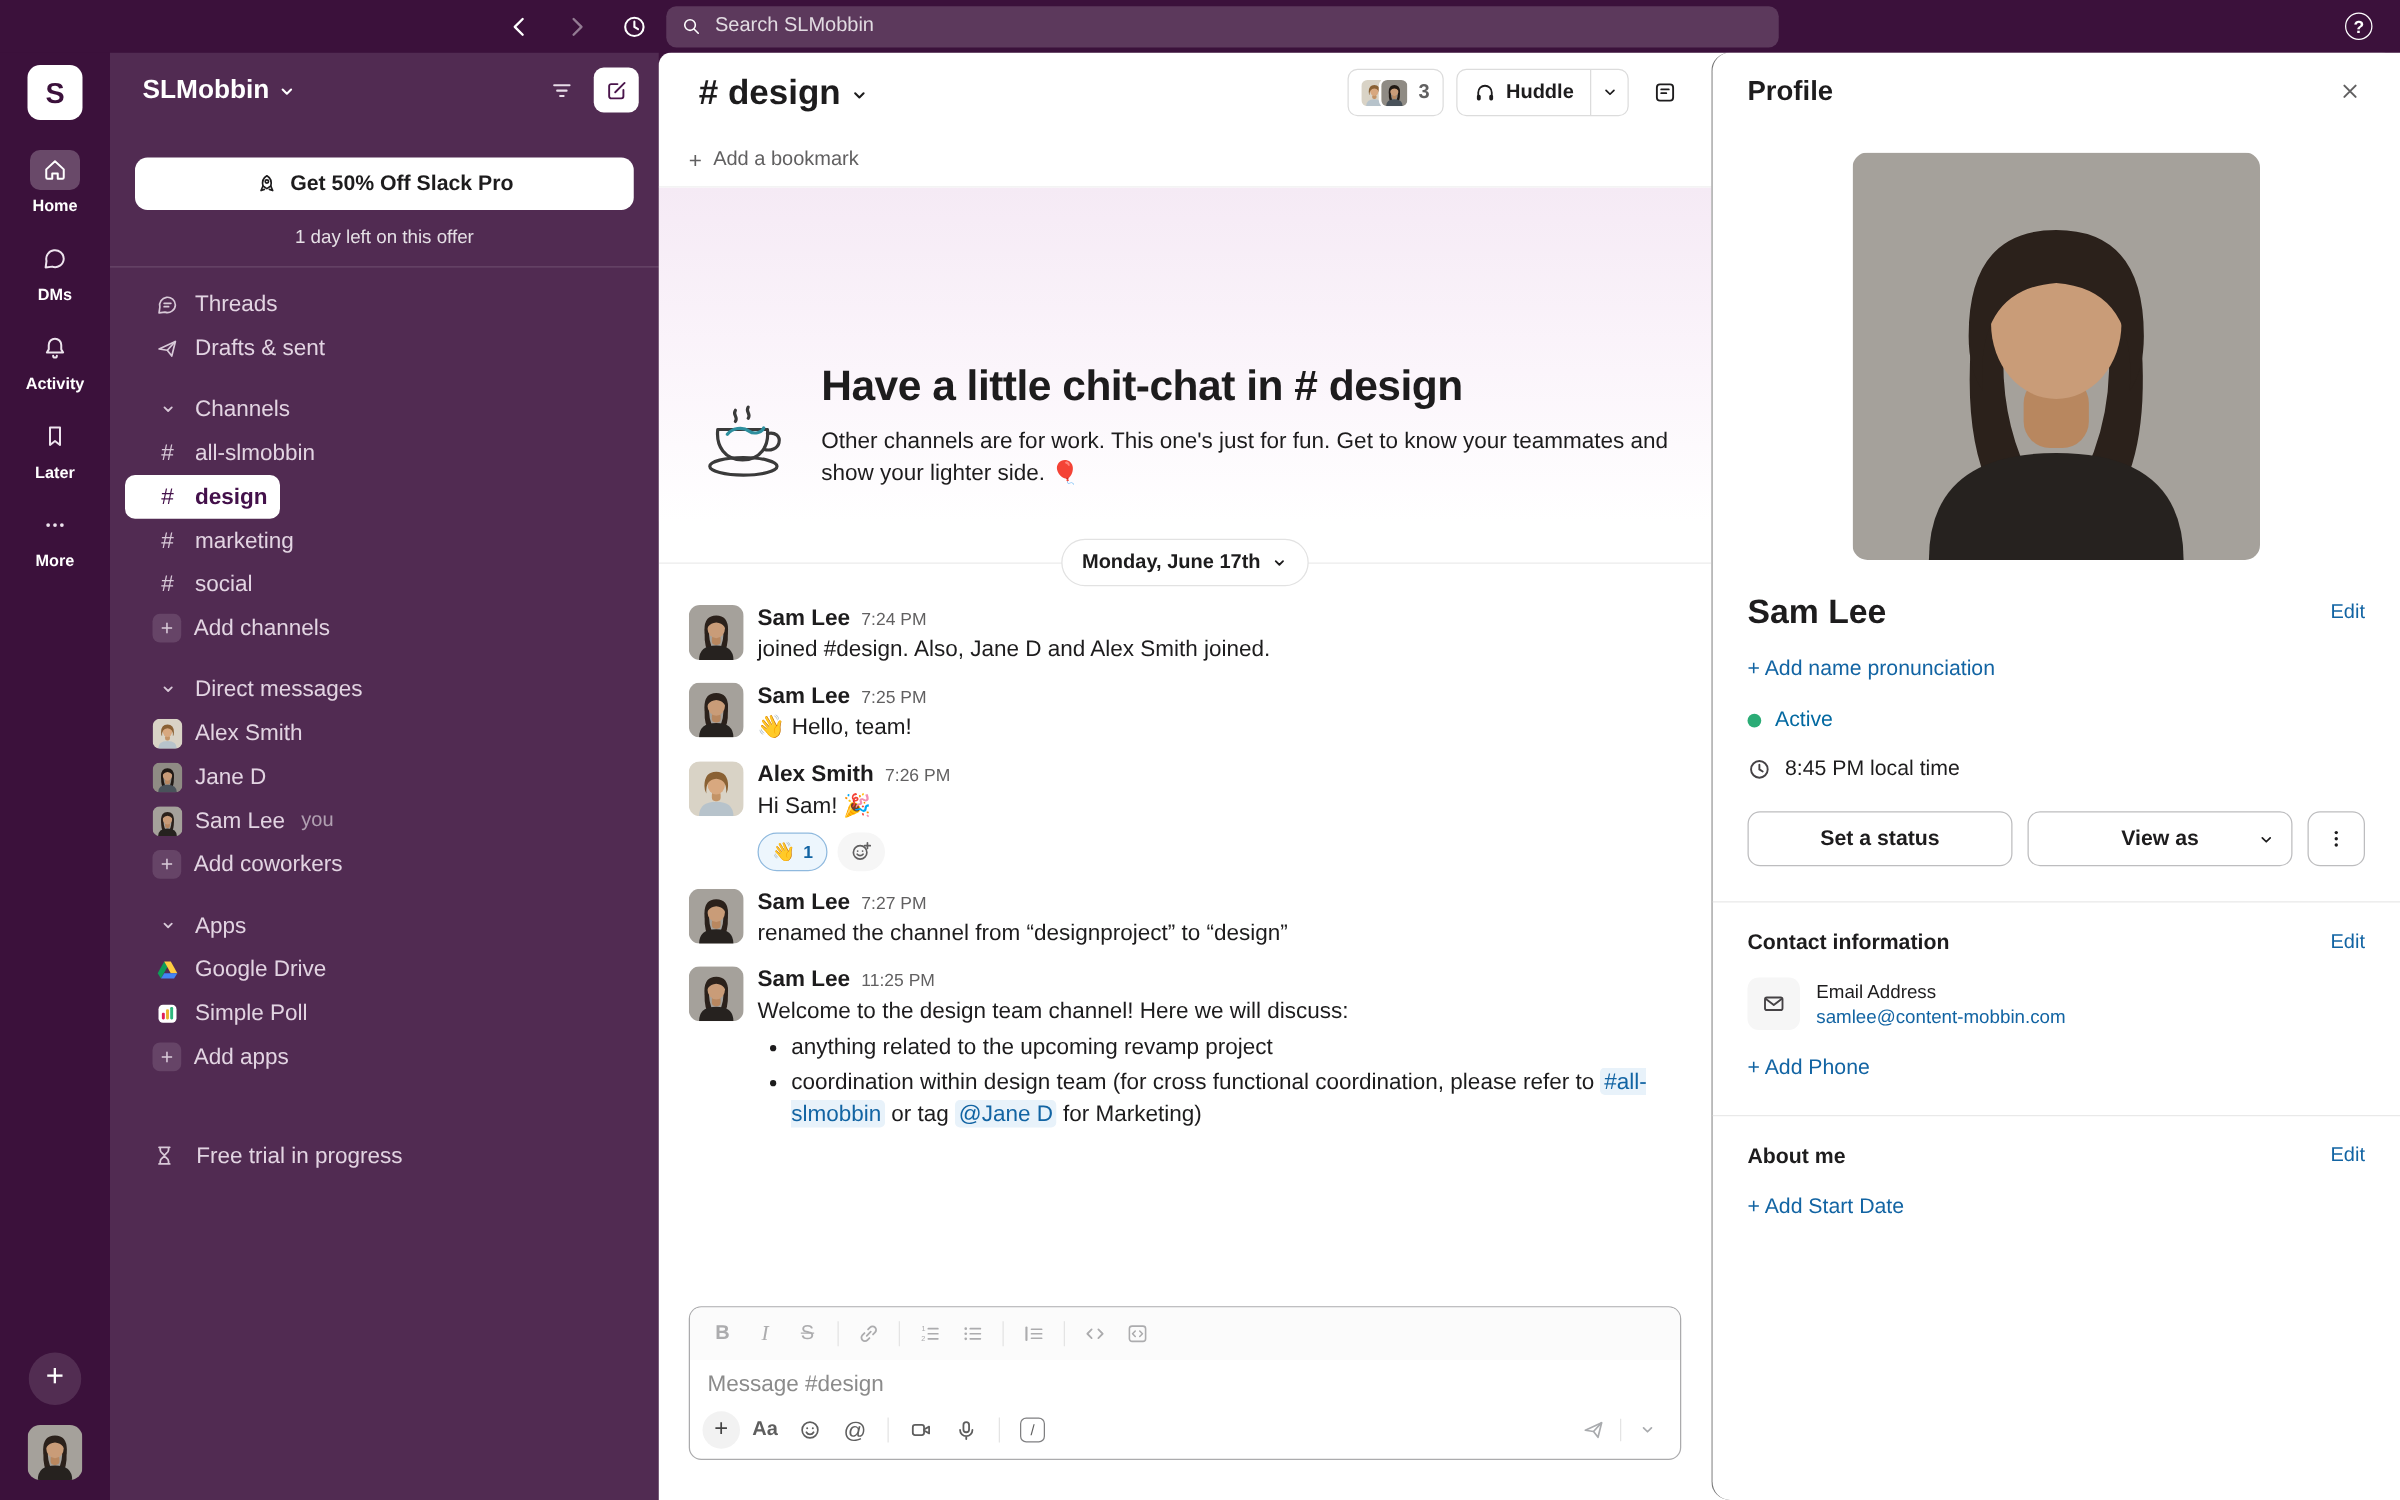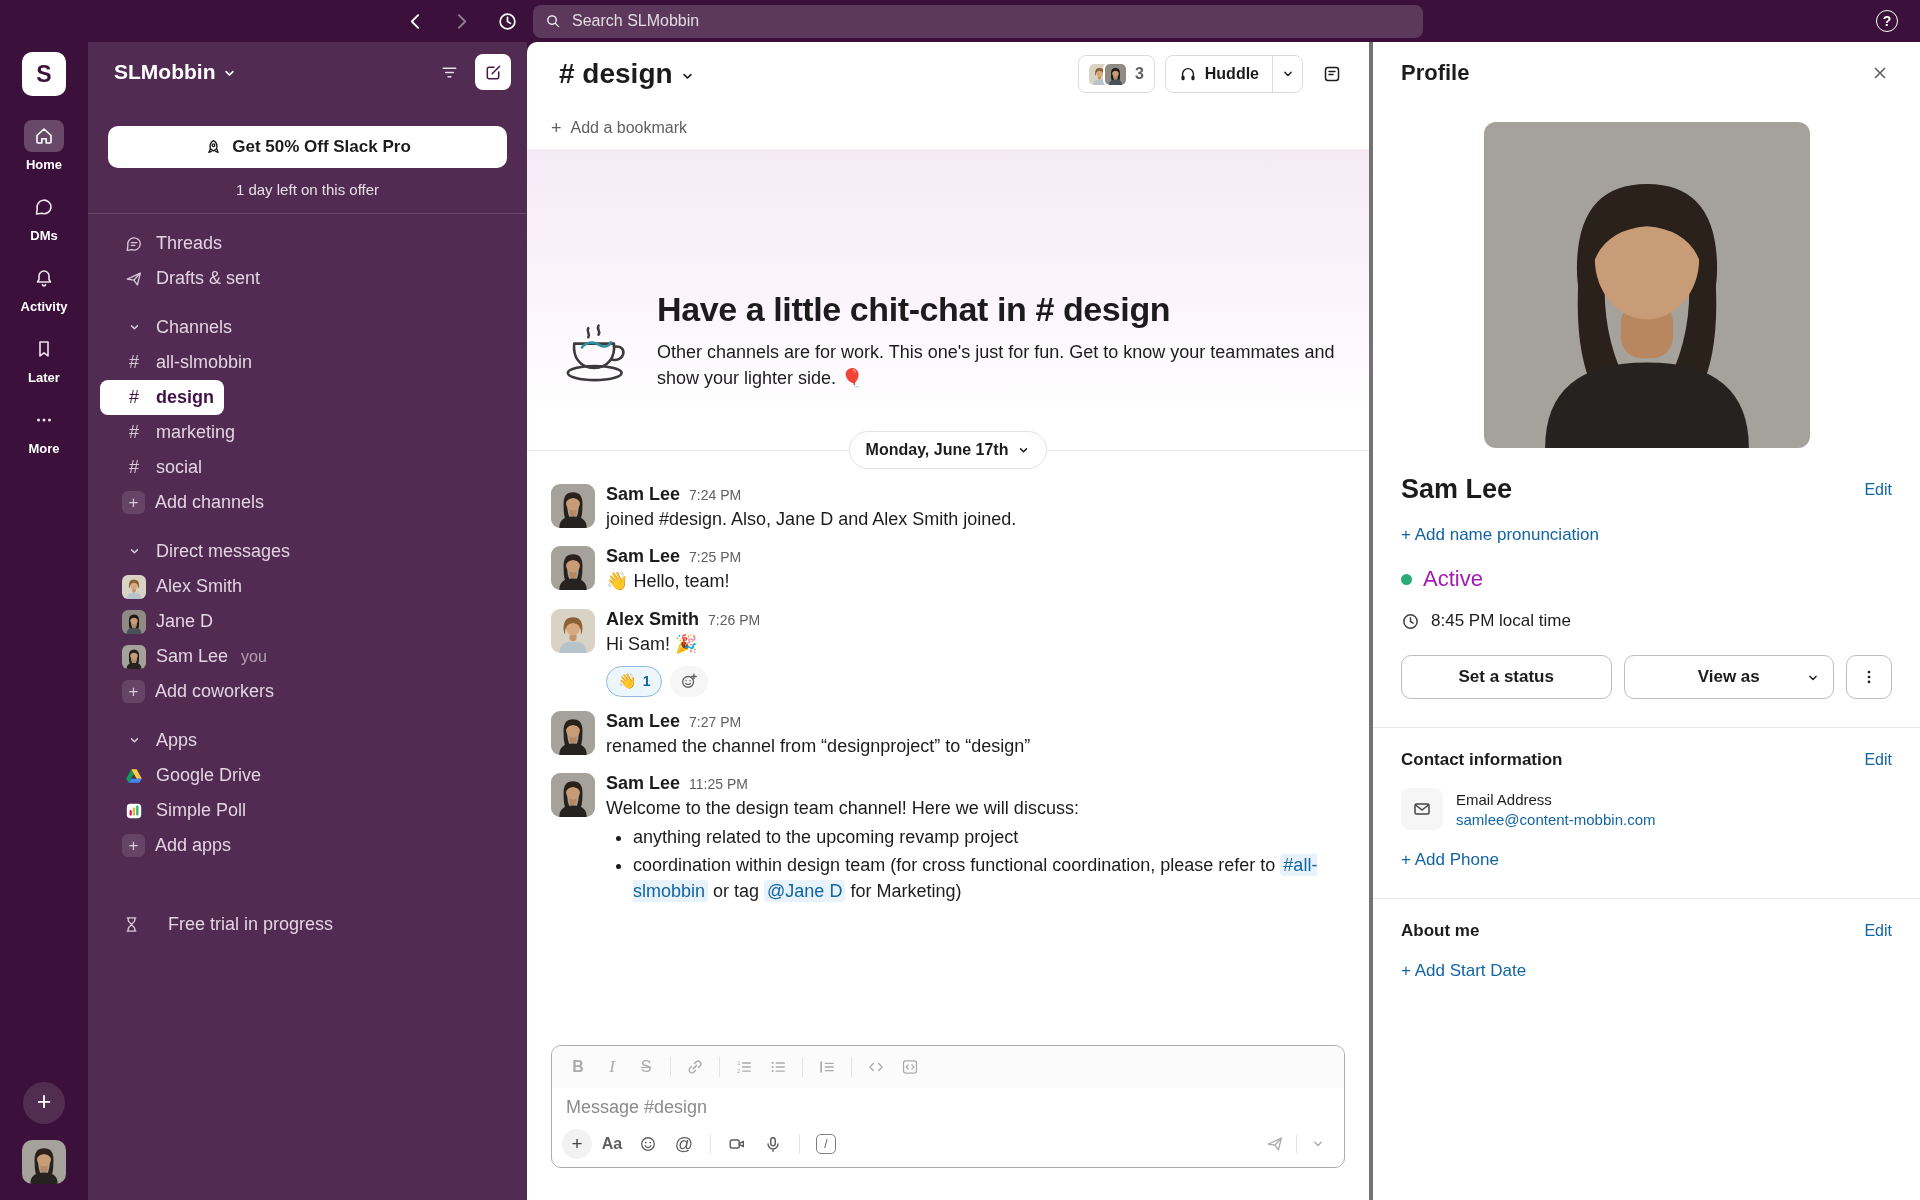--- a/index.html
+++ b/index.html
@@ -62,21 +62,21 @@
   .sicon.plusbox { width:23px; height:23px; border-radius:6px; background:rgba(255,255,255,.12); font-size:17px; }
   .srow.selected { background:#fff; color:#43104A; font-weight:700; }
   .srow.selected .sicon { color:#43104A; }
   .sec-head { margin-top:14px; }
   .sec-head .caret { width:24px; display:flex; align-items:center; justify-content:center; color:#D8C9D8; }
   .sec-head .caret svg { width:13px; height:13px; }
   .suffix { color:rgba(255,255,255,.55); font-size:16px; margin-left:3px; }
   .avatar { display:block; }
   .avatar svg { width:100%; height:100%; }
   .avatar.xs { width:24px; height:24px; border-radius:6px; overflow:hidden; flex:none; }
-  .sb-footer { display:flex; align-items:center; gap:27px; margin:44px 12px 0; padding:0 10px 0 22px; height:35px; flex:none; border:none; background:none; color:#E2D4E2; font-size:18px; cursor:pointer; text-align:left; }
+  .sb-footer { display:flex; align-items:center; gap:16px; margin:44px 12px 0; padding:0 10px 0 22px; height:35px; flex:none; border:none; background:none; color:#E2D4E2; font-size:18px; cursor:pointer; text-align:left; }
   .sb-footer svg { width:19px; height:19px; color:#D8C9D8; }
 
   
   .content { flex:1; display:flex; background:#fff; border-radius:10px 0 0 0; overflow:hidden; min-width:0; }
   .main { width:842px; flex:none; display:flex; flex-direction:column; min-height:0; }
 
   .main-header { height:64px; flex:none; display:flex; align-items:center; justify-content:space-between; padding:0 18px 0 24px; }
   .ch-title { display:flex; align-items:center; gap:7px; background:none; border:none; font-size:28px; font-weight:700; color:#1D1C1D; cursor:pointer; padding:4px 8px; border-radius:8px; }
   .ch-title svg { width:15px; height:15px; margin-top:4px; color:#1D1C1D; }
   .hdr-actions { display:flex; align-items:center; gap:10px; }
@@ -143,31 +143,31 @@
   .cb-plus { width:30px; height:30px; border-radius:50%; background:#F2F2F2; font-size:19px; color:#444; }
   .cb-aa { font-weight:700; font-size:16px; }
   .cb-at { font-size:18px; }
   .slash-box { width:20px; height:20px; border:1.5px solid #7F7F81; border-radius:5px; font-size:12px; display:flex; align-items:center; justify-content:center; }
   .cb-right { margin-left:auto; display:flex; align-items:center; gap:2px; }
   .send-btn { color:#A9ABAE; }
   .send-sep { width:1px; height:18px; background:#E4E4E4; margin:0 3px; }
   .send-caret svg { width:14px; height:14px; }
 
   
-  .profile { flex:1; border-left:4px solid #737373; display:flex; flex-direction:column; overflow:hidden; background:#fff; }
+  .profile { flex:1; border-left:1px solid #737373; display:flex; flex-direction:column; overflow:hidden; background:#fff;border-radius:15px; }
   .profile-header { height:62px; flex:none; display:flex; align-items:center; justify-content:space-between; padding:0 22px 0 28px; }
   .profile-title { font-size:22px; font-weight:700; color:#1D1C1D; }
   .close-btn { width:36px; height:36px; border:none; background:none; color:#616061; border-radius:8px; display:flex; align-items:center; justify-content:center; cursor:pointer; }
   .close-btn svg { width:18px; height:18px; }
   .profile-photo { width:326px; height:326px; margin:18px auto 0; border-radius:12px; overflow:hidden; flex:none; }
   .p-name-row { display:flex; align-items:center; justify-content:space-between; padding:26px 28px 0; }
   .p-name { font-size:27px; font-weight:700; color:#1D1C1D; }
   .edit-link { font-size:16px; color:#1264A3; background:none; border:none; padding:0; cursor:pointer; }
   .p-link { display:block; background:none; border:none; padding:0; margin:20px 28px 0; font-size:17px; color:#1264A3; cursor:pointer; text-align:left; }
-  .p-status { display:flex; align-items:center; gap:11px; margin:21px 28px 0; font-size:22px; color:#a21caf; }
+  .p-status { display:flex; align-items:center; gap:11px; margin:21px 28px 0; font-size:17px; color:#0369a1; }
   .dot { width:11px; height:11px; border-radius:50%; background:#2BAC76; flex:none; }
   .p-time { display:flex; align-items:center; gap:11px; margin:19px 28px 0; font-size:17px; color:#1D1C1D; }
   .p-time svg { width:19px; height:19px; color:#454245; }
   .p-actions { display:flex; gap:12px; margin:24px 28px 0; }
   .p-btn { height:44px; border:1px solid #BDBDBF; border-radius:10px; background:#fff; font-size:17px; font-weight:700; color:#1D1C1D; cursor:pointer; display:flex; align-items:center; justify-content:center;text-align:center; }
   .p-btn.grow { flex:1; }
   .view-as { position:relative; }
   .view-as svg { width:14px; height:14px; position:absolute; right:13px; top:15px; }
   .kebab { width:46px; flex:none; }
   .kebab svg { width:18px; height:18px; }

